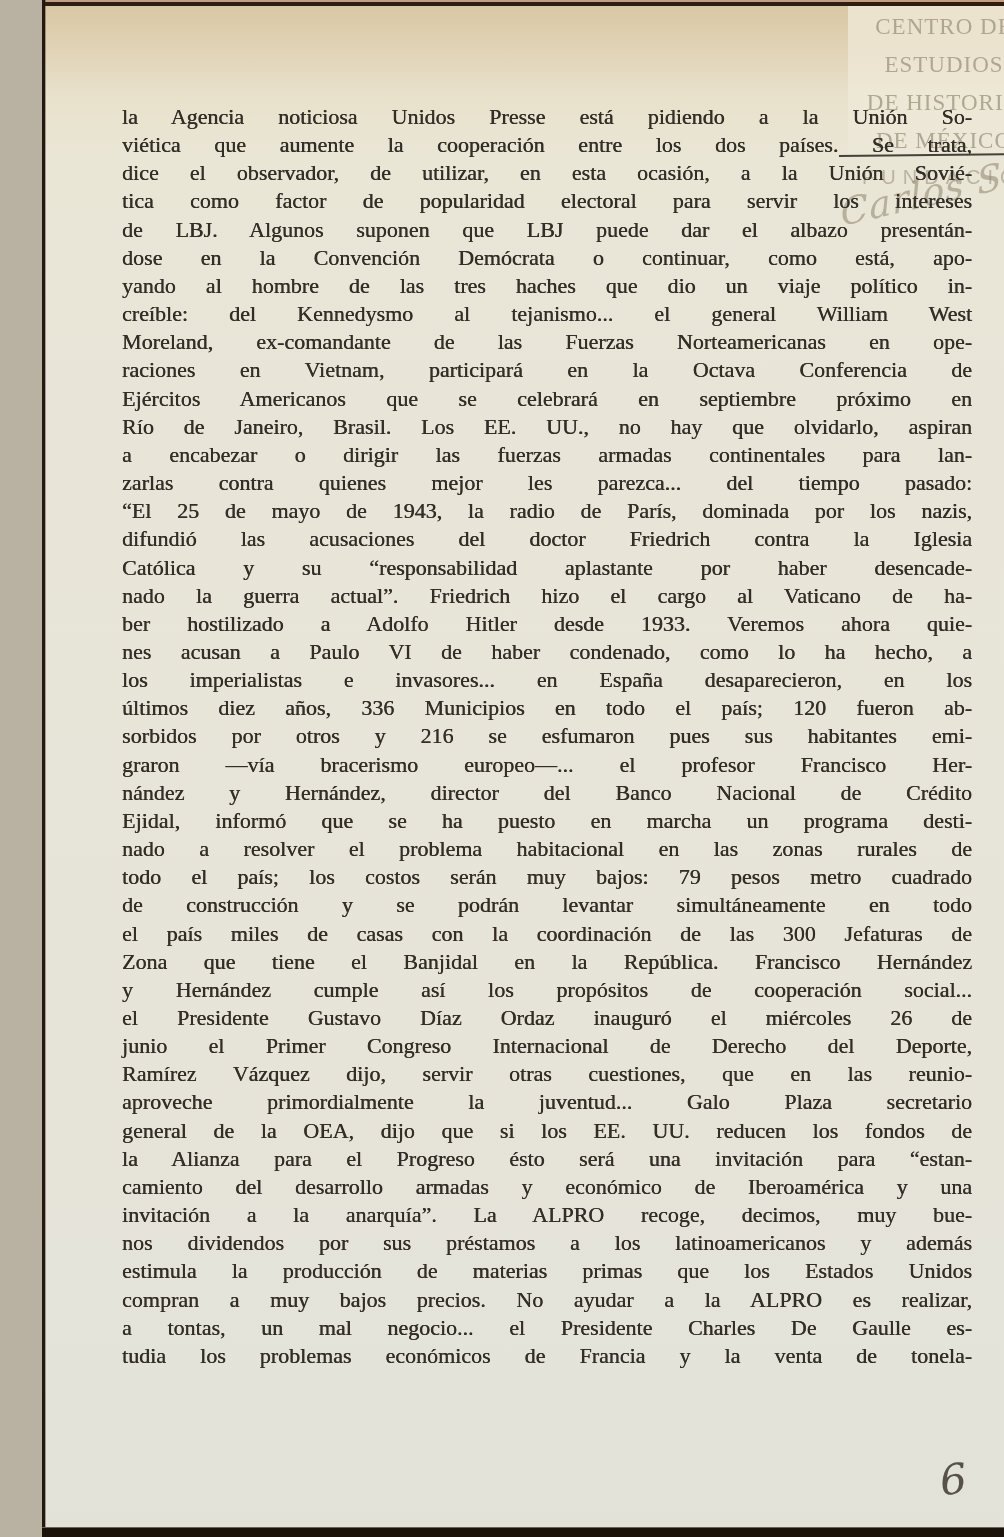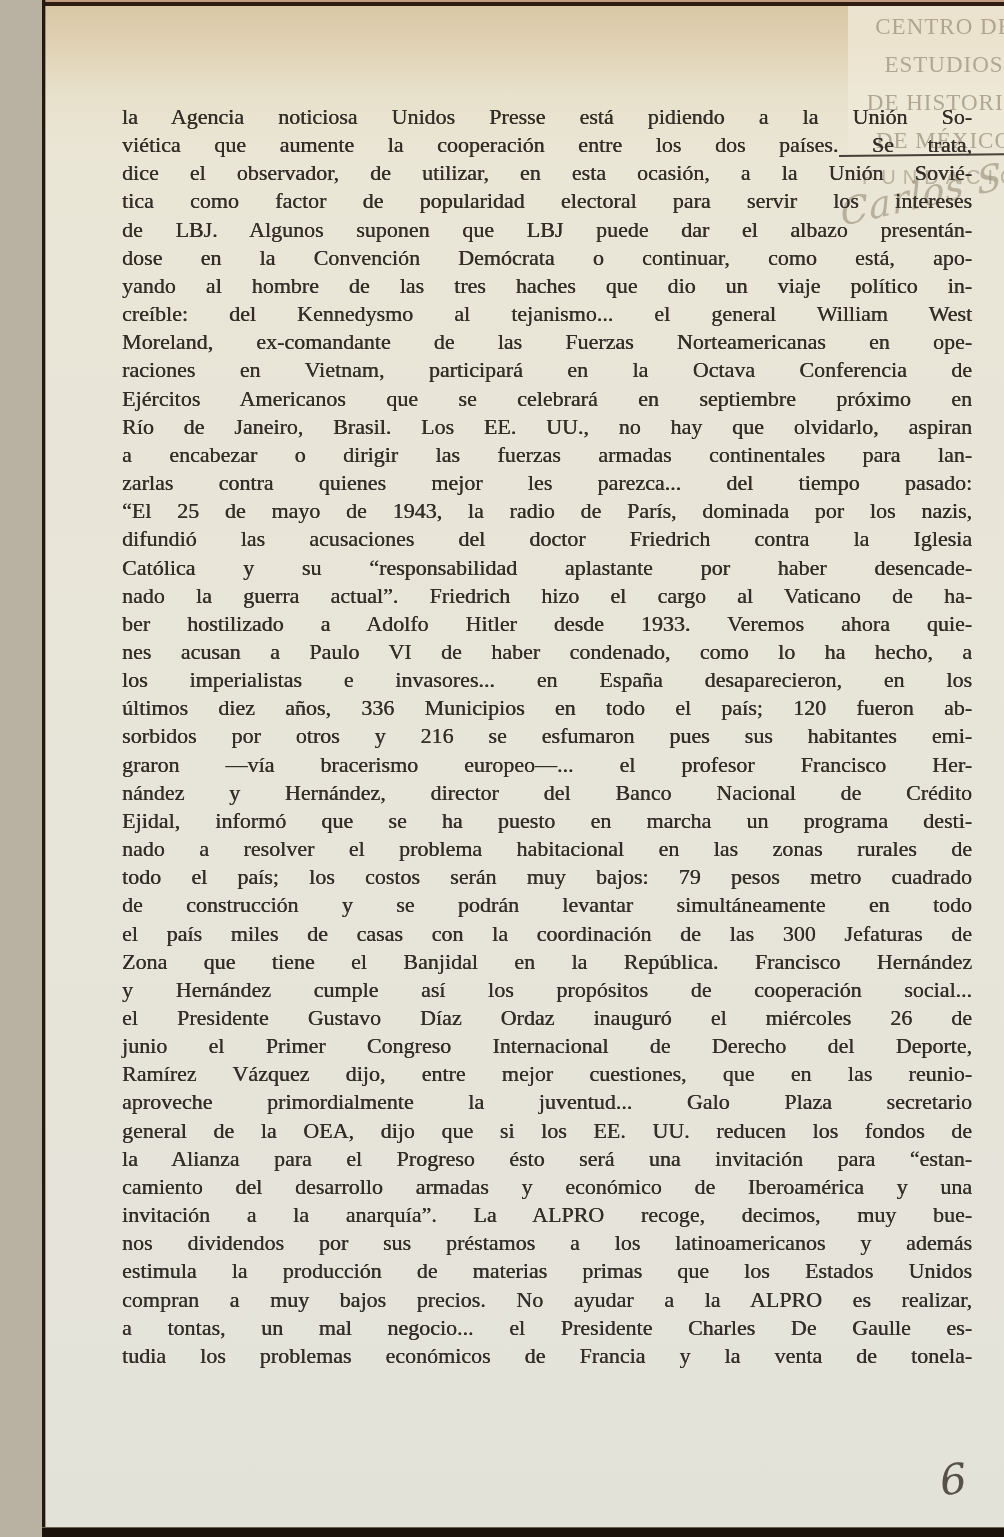--- a/index.html
+++ b/index.html
@@ -158,21 +158,21 @@
       <div class="text-line">nández y Hernández, director del Banco Nacional de Crédito</div>
       <div class="text-line">Ejidal, informó que se ha puesto en marcha un programa desti-</div>
       <div class="text-line">nado a resolver el problema habitacional en las zonas rurales de</div>
       <div class="text-line">todo el país; los costos serán muy bajos: 79 pesos metro cuadrado</div>
       <div class="text-line">de construcción y se podrán levantar simultáneamente en todo</div>
       <div class="text-line">el país miles de casas con la coordinación de las 300 Jefaturas de</div>
       <div class="text-line">Zona que tiene el Banjidal en la República. Francisco Hernández</div>
       <div class="text-line">y Hernández cumple así los propósitos de cooperación social...</div>
       <div class="text-line">el Presidente Gustavo Díaz Ordaz inauguró el miércoles 26 de</div>
       <div class="text-line">junio el Primer Congreso Internacional de Derecho del Deporte,</div>
-      <div class="text-line">Ramírez Vázquez dijo, entre mejor cuestiones, que en las reunio-</div>
+      <div class="text-line">Ramírez Vázquez dijo, servir otras cuestiones, que en las reunio-</div>
       <div class="text-line">aproveche primordialmente la juventud... Galo Plaza secretario</div>
       <div class="text-line">general de la OEA, dijo que si los EE. UU. reducen los fondos de</div>
       <div class="text-line">la Alianza para el Progreso ésto será una invitación para “estan-</div>
       <div class="text-line">camiento del desarrollo armadas y económico de Iberoamérica y una</div>
       <div class="text-line">invitación a la anarquía”. La ALPRO recoge, decimos, muy bue-</div>
       <div class="text-line">nos dividendos por sus préstamos a los latinoamericanos y además</div>
       <div class="text-line">estimula la producción de materias primas que los Estados Unidos</div>
       <div class="text-line">compran a muy bajos precios. No ayudar a la ALPRO es realizar,</div>
       <div class="text-line">a tontas, un mal negocio... el Presidente Charles De Gaulle es-</div>
       <div class="text-line">tudia los problemas económicos de Francia y la venta de tonela-</div>

